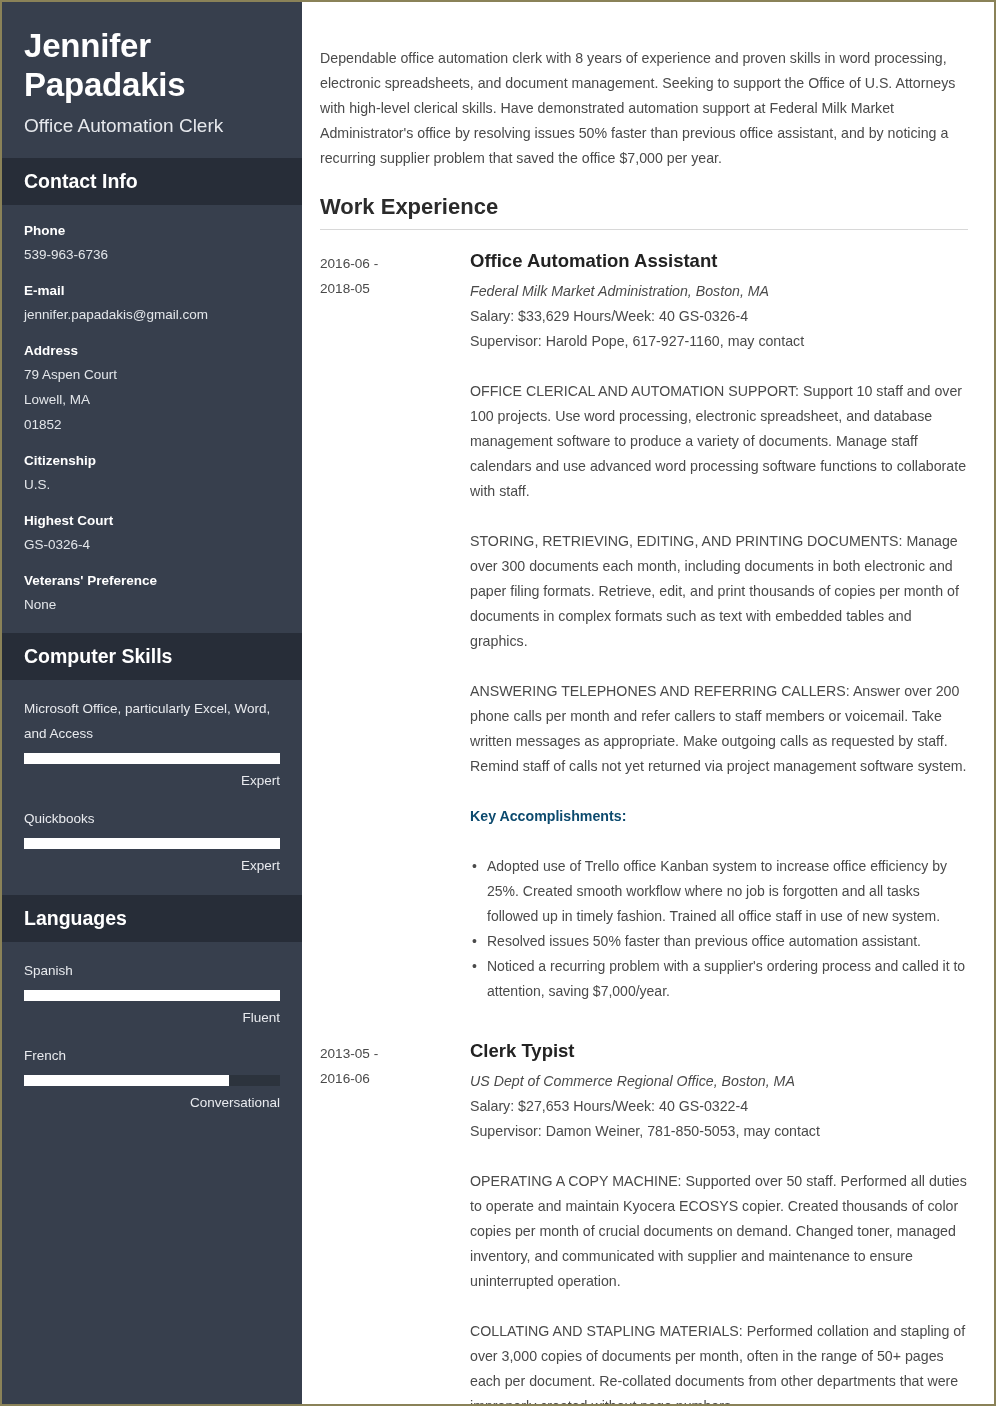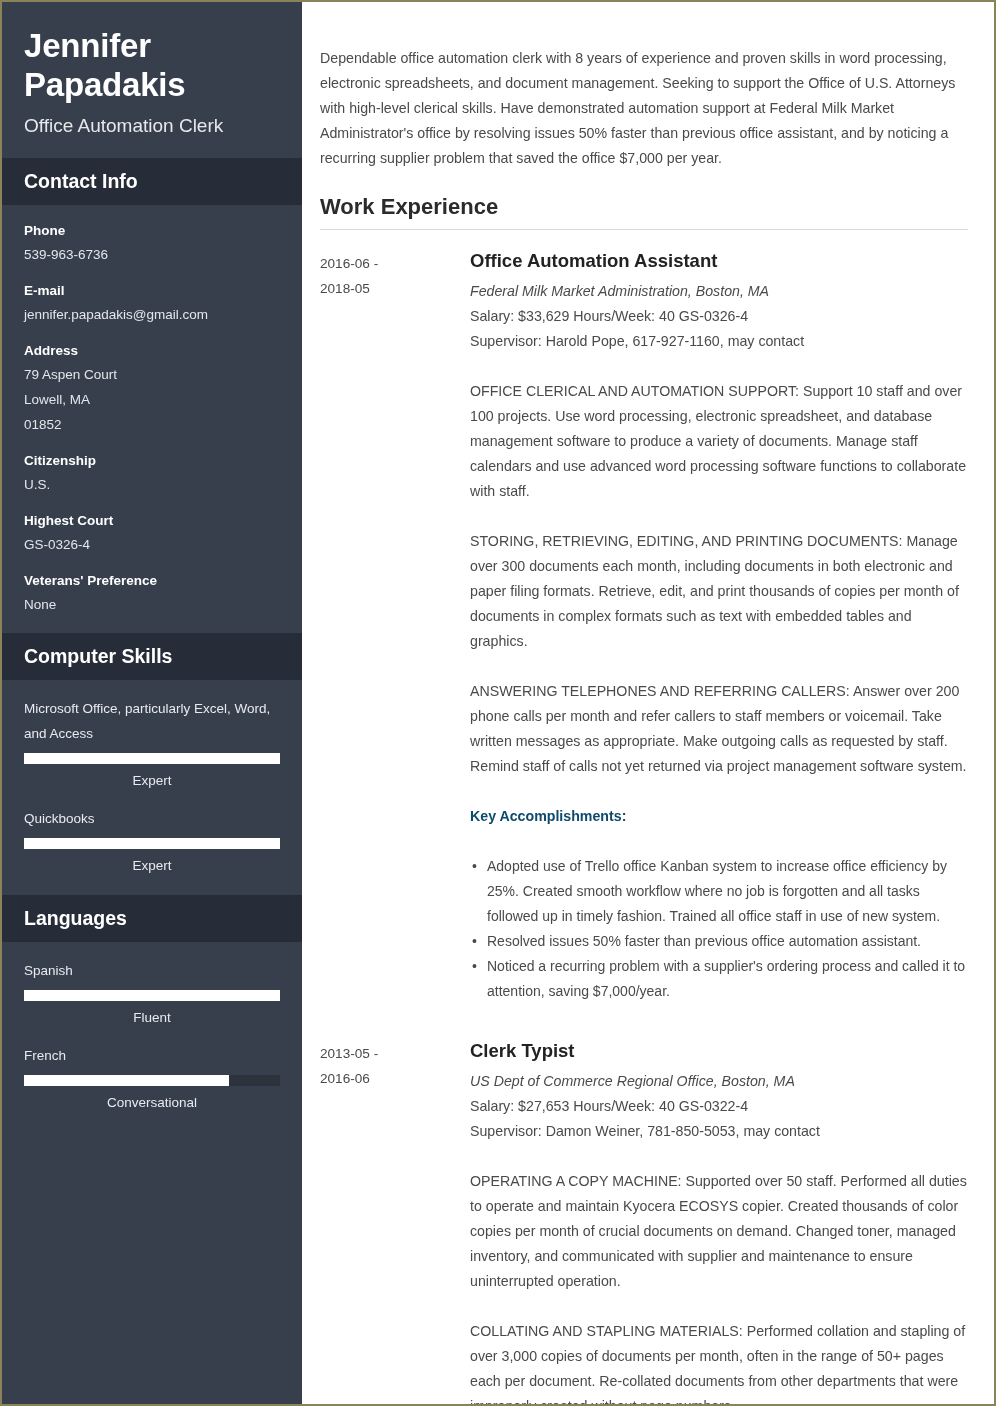--- a/index.html
+++ b/index.html
@@ -109,21 +109,21 @@
     overflow: hidden;
   }
   .bar-fill {
     height: 100%;
     background: #ffffff;
   }
   .skill-level {
     font-size: 13.5px;
     line-height: 22px;
     color: #e8eaee;
-    text-align: center;
+    text-align: right;
     margin-top: 6px;
   }
 
   
   .main {
     flex: 1;
     background: #ffffff;
     padding: 44px 26px 20px 18px;
     box-sizing: border-box;
     color: #3d3d3d;

